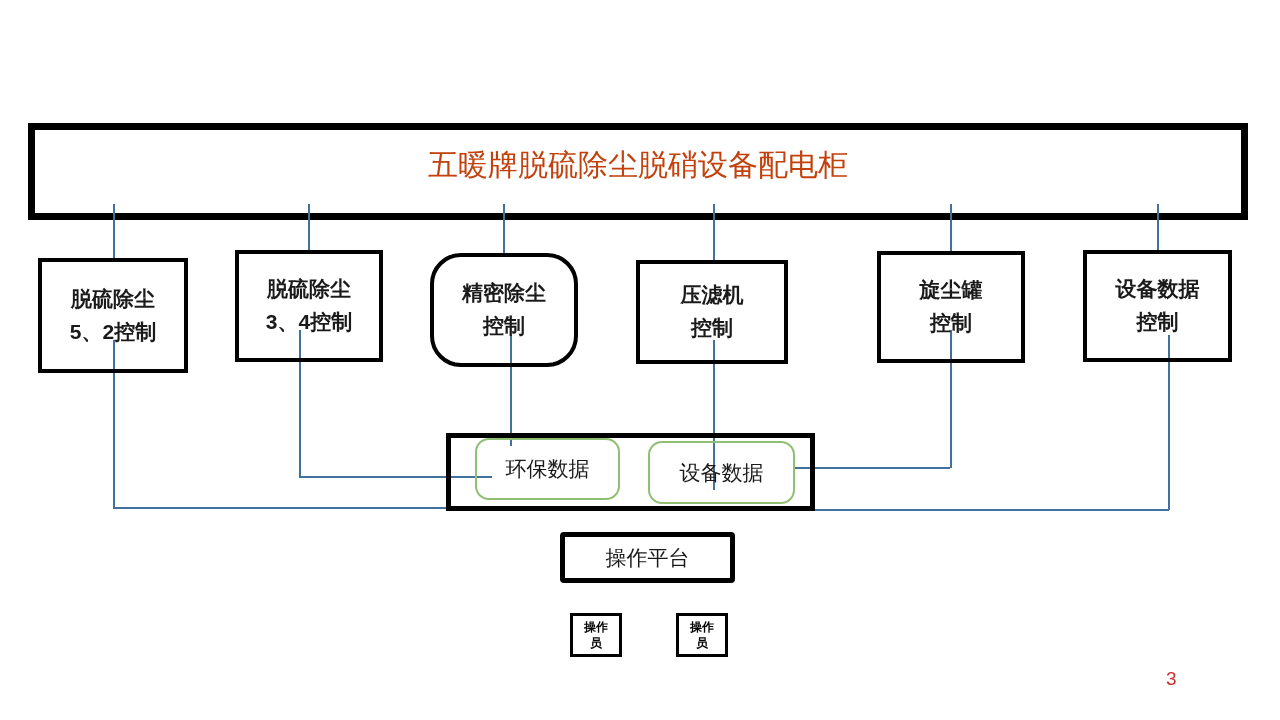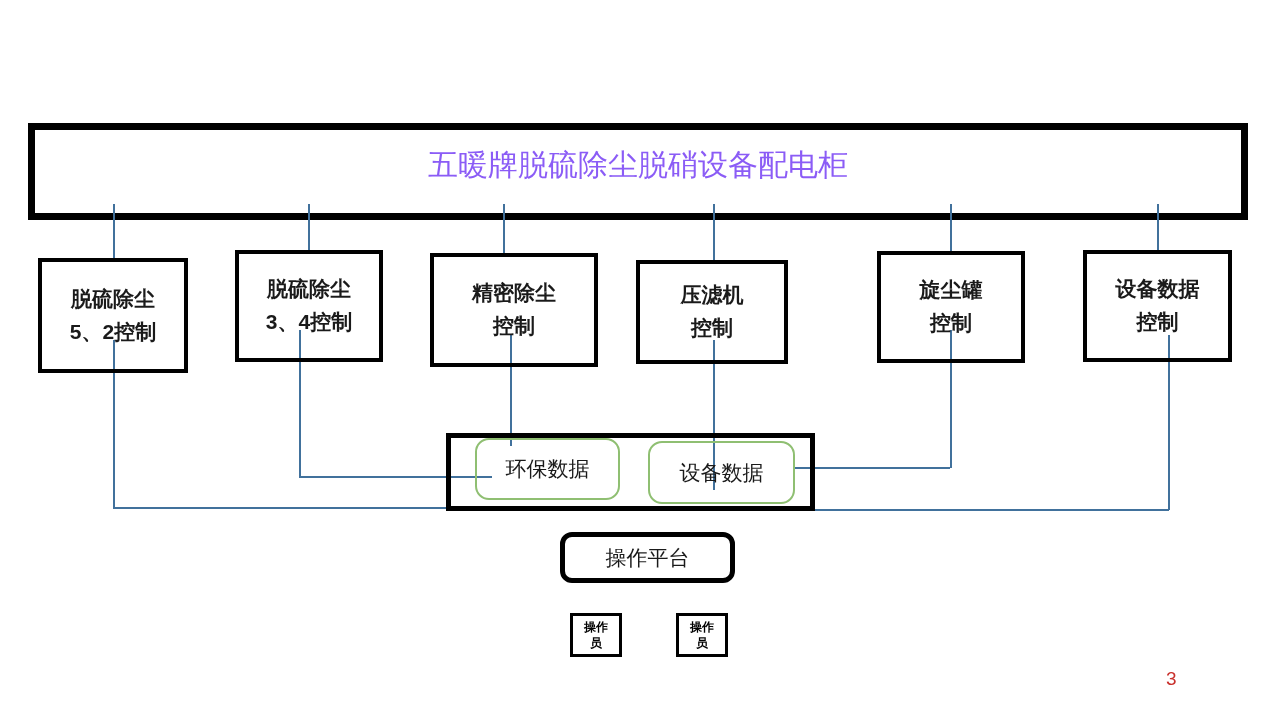--- a/index.html
+++ b/index.html
@@ -9,54 +9,54 @@
   .title{
     position:absolute;top:22px;left:100px;width:1180px;
     text-align:center;font-size:40px;font-weight:900;color:#000;
     letter-spacing:1px;
   }
 
   .cabinet{
     position:absolute;left:28px;top:123px;width:1206px;height:71px;
     border:7px solid #000;background:transparent;
     display:flex;align-items:center;justify-content:center;
-    font-size:30px;color:#8b5cf6;padding-bottom:12px;box-sizing:content-box;
+    font-size:30px;color:#c2410c;padding-bottom:12px;box-sizing:content-box;
   }
 
   .ctrl{
     position:absolute;border:4px solid #000;background:transparent;
     display:flex;flex-direction:column;align-items:center;justify-content:center;
     font-size:21px;color:#1a1a1a;line-height:1.55;text-align:center;
     box-sizing:border-box;z-index:2;font-weight:bold;
   }
   .ctrl span{display:block;}
 
   .c1{left:38px;top:258px;width:150px;height:115px;}
   .c2{left:235px;top:250px;width:148px;height:112px;}
-  .c3{left:430px;top:253px;width:168px;height:114px;}
+  .c3{left:430px;top:253px;width:148px;height:114px;border-radius:31px;}
   .c4{left:636px;top:260px;width:152px;height:104px;}
   .c5{left:877px;top:251px;width:148px;height:112px;}
   .c6{left:1083px;top:250px;width:149px;height:112px;}
 
   .data-panel{
     position:absolute;left:446px;top:433px;width:369px;height:78px;
     border:5px solid #000;background:transparent;box-sizing:border-box;z-index:2;
   }
   .chip{
     position:absolute;border:2px solid #8FBF72;border-radius:14px;
     display:flex;align-items:center;justify-content:center;
     font-size:21px;color:#1a1a1a;background:transparent;
     box-sizing:border-box;z-index:3;
   }
   .chip-env{left:475px;top:438px;width:145px;height:62px;font-family:Liberation Serif, serif;}
   .chip-dev{left:648px;top:441px;width:147px;height:63px;}
 
   .platform{
     position:absolute;left:560px;top:532px;width:175px;height:51px;
-    border:5px solid #000;border-radius:12px;background:transparent;
+    border:5px solid #000;border-radius:4px;background:transparent;
     display:flex;align-items:center;justify-content:center;
     font-size:21px;color:#1a1a1a;box-sizing:border-box;z-index:2;
   }
 
   .operator{
     position:absolute;width:52px;height:44px;border:3px solid #000;
     display:flex;flex-direction:column;align-items:center;justify-content:center;
     font-size:12px;font-weight:bold;color:#000;line-height:1.35;text-align:center;
     box-sizing:border-box;z-index:2;background:transparent;
   }

